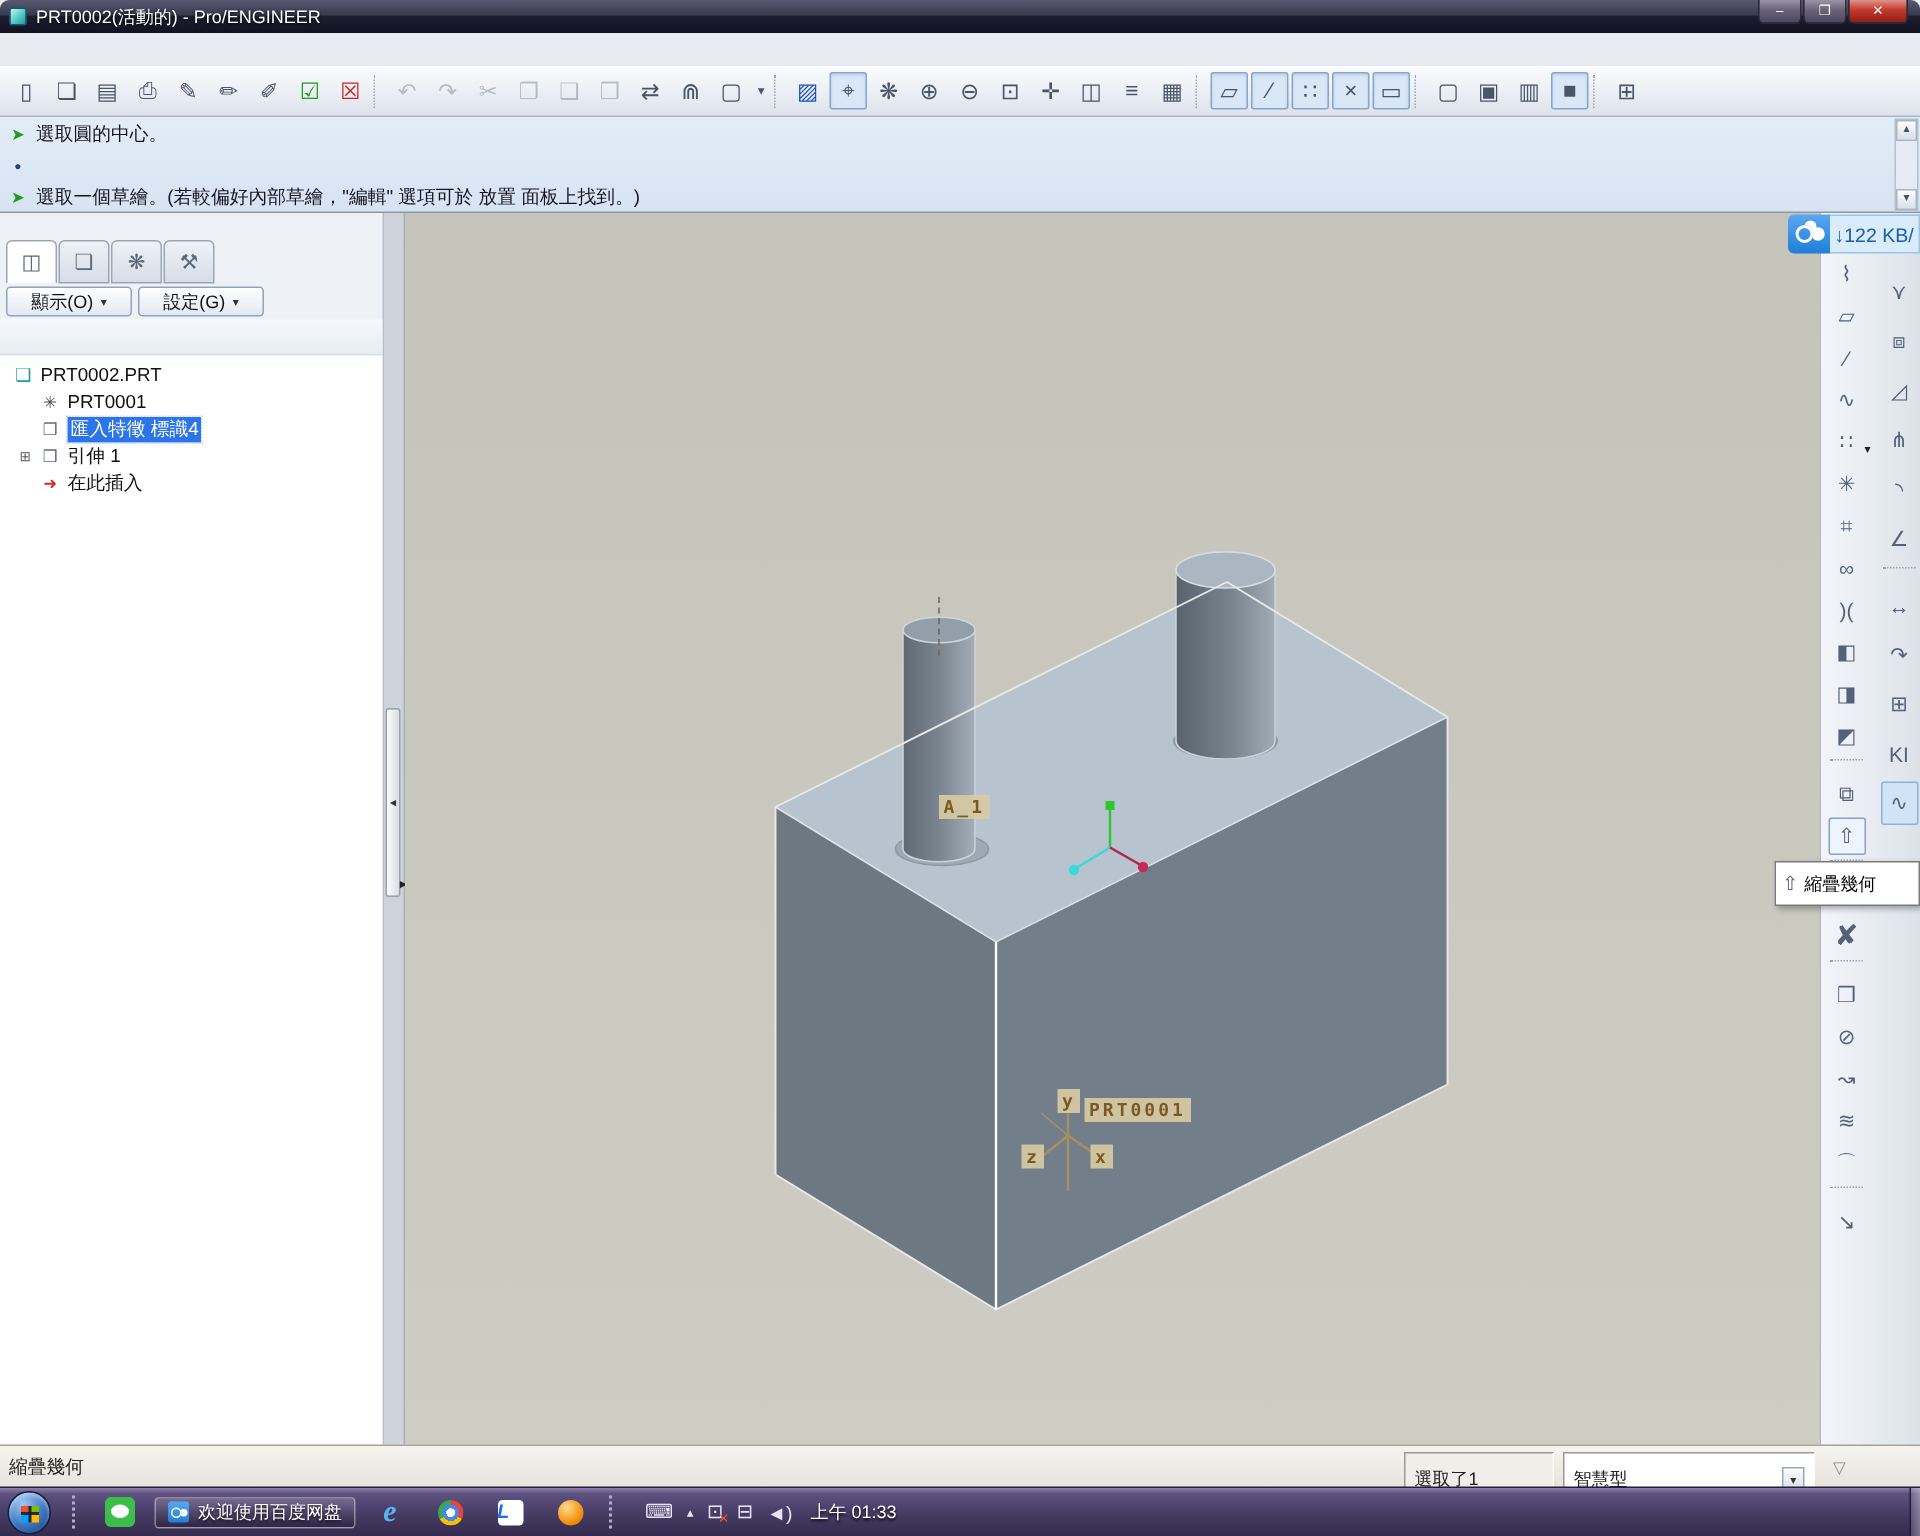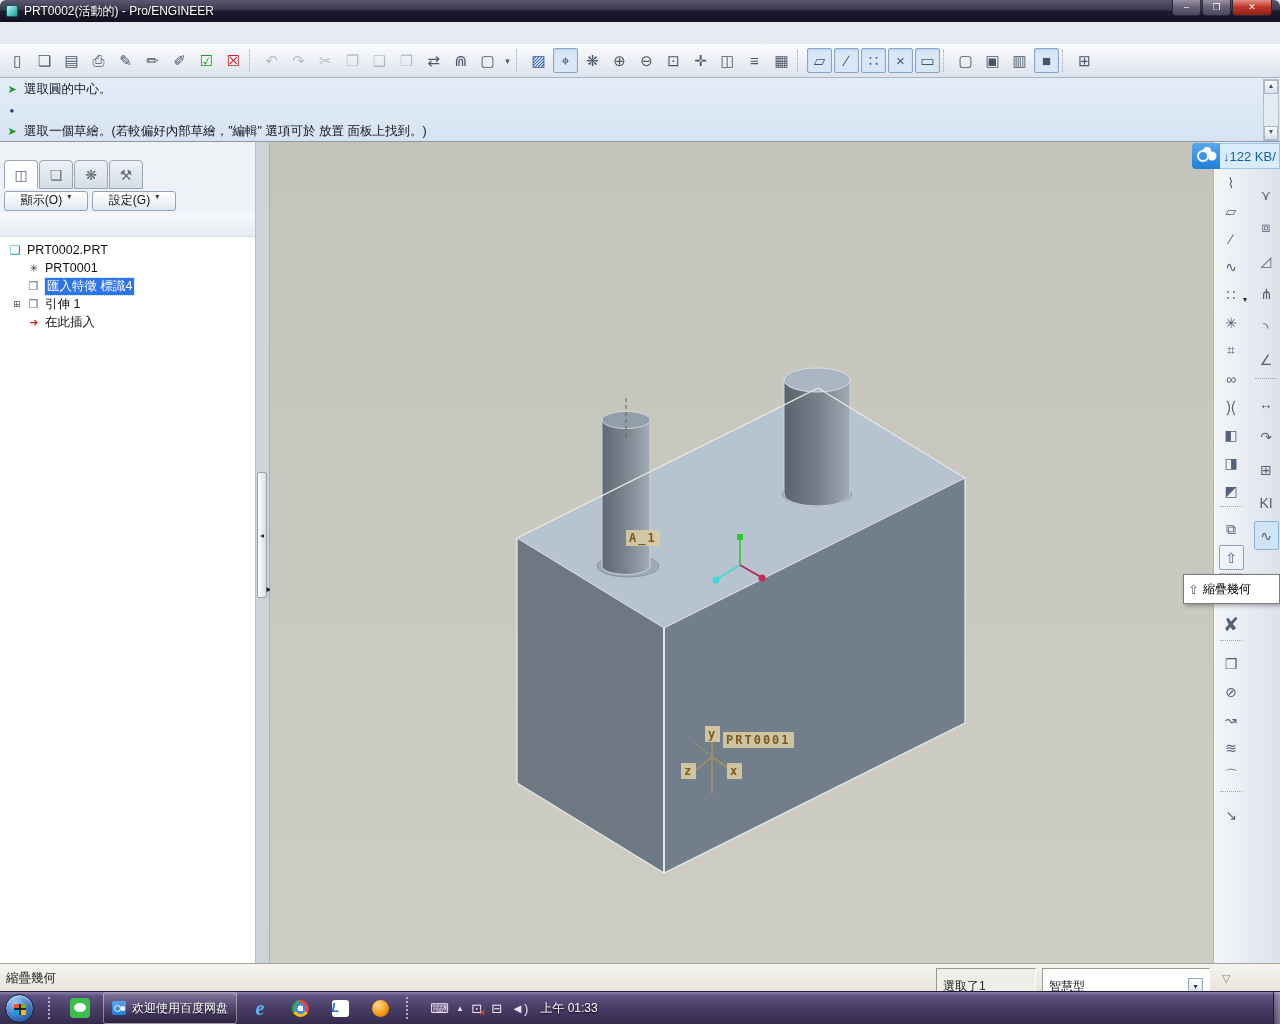--- a/index.html
+++ b/index.html
@@ -57,21 +57,21 @@
 
   
   .leftpanel{position:absolute;left:0;top:0;width:256px;height:821px;background:#eef1f5;border-right:1px solid #b7bfca;}
   .ptabs{position:absolute;left:4px;top:18px;display:flex;}
   .ptab{width:34px;height:29px;display:flex;align-items:center;justify-content:center;
     border:1px solid #9aa5b4;border-radius:4px 4px 0 0;background:linear-gradient(#eef2f7,#d6dde7);
     margin-right:1px;font-size:14px;color:#5b6activity878;color:#5b6878;}
   .ptab[data-state="active"]{background:#fff;border-bottom-color:#fff;}
   .pbtnrow{position:absolute;left:2px;top:47px;display:flex;}
   .pbtn{height:20px;min-width:84px;margin:2px 2px 0 2px;border:1px solid #93a3b8;border-radius:3px;
-    background:linear-gradient(#ffffff,#e2e8f1);font-size:12px;color:#111;display:flex;align-items:flex-start;justify-content:center;gap:5px;}
+    background:linear-gradient(#ffffff,#e2e8f1);font-size:12px;color:#111;display:flex;align-items:center;justify-content:center;gap:5px;}
   .pbtn .arr{font-size:8px;color:#333;}
   .treehead{position:absolute;left:0;top:71px;width:255px;height:24px;background:linear-gradient(#f6f8fb,#e7ecf3);border-bottom:1px solid #d6dce5;}
   .tree{position:absolute;left:0;top:95px;width:255px;height:726px;background:#fff;padding-top:4px;}
   .trow{height:18px;display:flex;align-items:center;font-size:12.5px;color:#111;white-space:nowrap;padding-left:8px;}
   .trow[data-indent="1"]{padding-left:26px;}
   .texp{width:11px;font-size:9px;color:#555;margin-left:-13px;margin-right:2px;}
   .tico{width:15px;text-align:center;margin-right:4px;font-size:11px;color:#5d6c80;}
   .tico[data-kind="part"]{color:#1f9ea0;font-size:12px;}
   .tico[data-kind="feature"]{color:#4a4a55;}
   .tico[data-kind="insert"]{color:#d42a1e;}
@@ -148,21 +148,21 @@
   .tgrip{width:6px;height:22px;border-left:2px dotted #b6abd0;margin:0 6px;flex:0 0 auto;}
   .qicon{width:20px;height:20px;margin:0 10px;flex:0 0 auto;display:flex;align-items:center;justify-content:center;}
   .wechat{background:#3dbd4a;border-radius:4px;position:relative;}
   .wechat::after{content:"";position:absolute;left:4px;top:5px;width:12px;height:9px;background:#fff;border-radius:50%;}
   .iestyle{color:#59b7f0;font-size:20px;font-style:italic;font-weight:bold;font-family:"Liberation Serif",serif;}
   .chrome{border-radius:50%;width:17px;height:17px;
     background:radial-gradient(circle,#fff 0 3px,#4285f4 3px 5.5px,transparent 5.5px),
     conic-gradient(#ea4335 0 120deg,#fbbc05 0 240deg,#34a853 0 360deg);}
   .bluel{background:#fff;border-radius:3px;color:#1f6feb;font-weight:bold;font-size:13px;width:17px;height:17px;}
   .orangeapp{width:17px;height:17px;border-radius:50%;background:radial-gradient(circle at 35% 30%,#ffd98a,#f08a00 70%,#c96a00);}
-  .taskwin{height:32px;margin:0 3px;padding:0 8px;display:flex;align-items:center;gap:6px;flex:0 0 auto;
+  .taskwin{height:21px;margin:0 3px;padding:0 8px;display:flex;align-items:center;gap:6px;flex:0 0 auto;
     background:linear-gradient(rgba(255,255,255,.18),rgba(255,255,255,.05) 50%,rgba(0,0,0,.22));
     border:1px solid rgba(255,255,255,.4);border-radius:3px;color:#fff;font-size:12px;overflow:hidden;
     text-shadow:0 1px 2px rgba(0,0,0,.8);}
   .taskwin[data-state="active"]{background:linear-gradient(rgba(255,255,255,.55),rgba(255,255,255,.25) 50%,rgba(120,110,160,.35));}
   .taskwin .wlabel{white-space:nowrap;overflow:hidden;max-width:110px;}
   .appico{width:14px;height:14px;flex:0 0 auto;border-radius:2px;}
   .appico[data-app="proe"]{background:linear-gradient(135deg,#c5f3ef,#2aa7a7 70%);border:1px solid #0c5f66;}
   .appico[data-app="firefox"]{border-radius:50%;background:radial-gradient(circle at 30% 30%,#ffcf00,#ff9400 55%,#e66000);}
   .appico[data-app="baidu"]{background:linear-gradient(#5aa7ef,#1f7fd8);position:relative;}
   .appico[data-app="baidu"]::after{content:"";position:absolute;left:2px;top:4px;width:5px;height:5px;border:1.5px solid #fff;border-radius:50%;box-shadow:5px 0 0 -1px #fff;}

